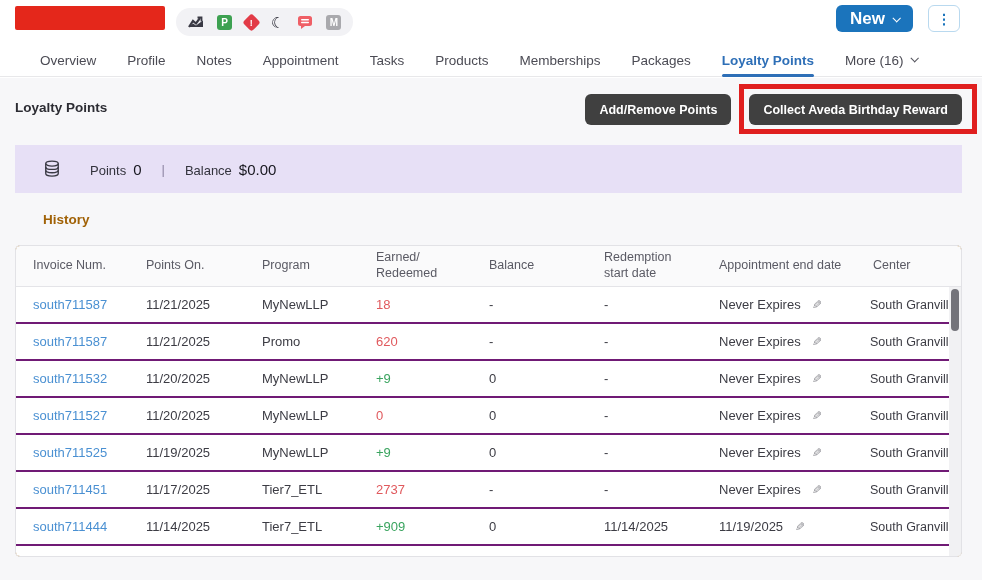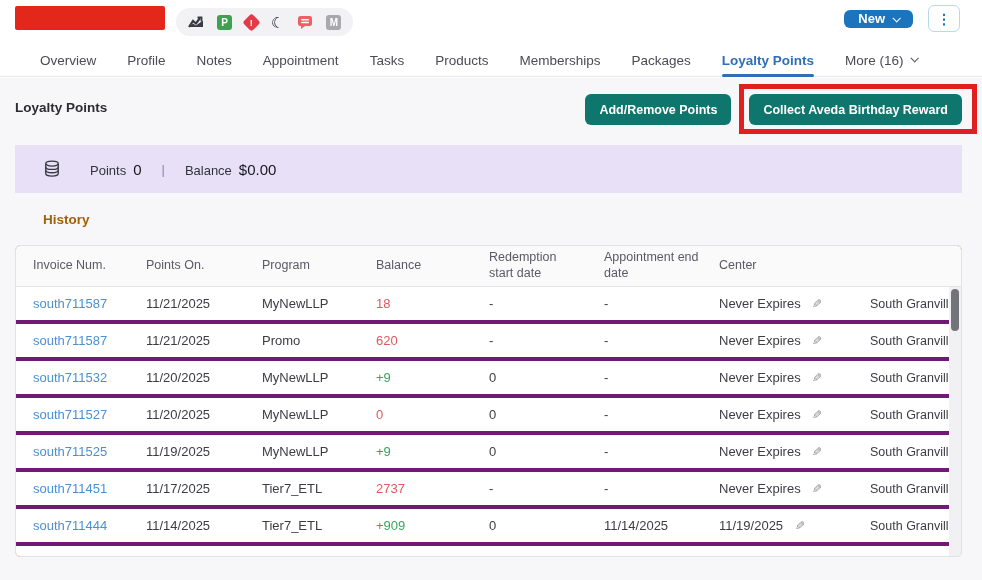--- a/index.html
+++ b/index.html
@@ -10,55 +10,55 @@
   .topbar { position:absolute; top:0; left:0; width:982px; height:44px; background:#fff; }
   .redacted { position:absolute; left:15px; top:6px; width:150px; height:24px; background:#e4271b; border-radius:2px; }
   .icon-pill { position:absolute; left:176px; top:8px; height:28px; padding:0 12px; background:#f2f2f5; border-radius:14px; display:flex; align-items:center; gap:13px; }
   .mini-badge { width:15px; height:15px; border-radius:3px; color:#fff; font-size:10px; font-weight:700; display:flex; align-items:center; justify-content:center; }
   .badge-green { background:#3da151; }
   .badge-gray  { background:#a9a9ad; }
   .diamond { width:13px; height:13px; background:#e23b47; transform:rotate(45deg); border-radius:3px; display:flex; align-items:center; justify-content:center; }
   .diamond span { transform:rotate(-45deg); color:#fff; font-size:9px; font-weight:700; }
   .moon { color:#23232e; font-size:15px; line-height:1; }
   .topbar-right { position:absolute; right:22px; top:5px; display:flex; gap:15px; align-items:center; }
-  .btn-new { background:#1b74bc; color:#fff; border:none; border-radius:6px; height:18px; padding:0 14px; font-size:13px; font-weight:700; display:flex; align-items:center; gap:8px; cursor:pointer; font-family:inherit; }
+  .btn-new { background:#1b74bc; color:#fff; border:none; border-radius:6px; height:27px; padding:0 14px; font-size:17px; font-weight:700; display:flex; align-items:center; gap:8px; cursor:pointer; font-family:inherit; }
   .chev { width:6px; height:6px; border-right:1.7px solid currentColor; border-bottom:1.7px solid currentColor; transform:rotate(45deg) translateY(-1px); display:inline-block; }
   .btn-kebab { width:32px; height:27px; background:#fff; border:1px solid #b9d9ef; border-radius:6px; color:#1b74bc; font-size:14px; font-weight:700; display:flex; align-items:center; justify-content:center; cursor:pointer; }
 
   
   .tabbar { position:absolute; top:44px; left:0; width:982px; height:33px; background:#fff; border-bottom:1px solid #e8e8ea; display:flex; align-items:center; gap:31px; padding:0 40px; }
   .tab { font-size:13.5px; color:#4b4b54; cursor:pointer; position:relative; height:33px; display:flex; align-items:center; gap:7px; white-space:nowrap; }
   .tab.active { color:#2e6fb7; font-weight:700; }
   .tab.active::after { content:""; position:absolute; left:0; right:0; bottom:0; height:2.5px; background:#2e6fb7; border-radius:2px; }
   .tab .chev { color:#55555e; margin-top:-2px; }
 
   
   .content { position:absolute; top:78px; left:0; width:982px; height:502px; background:#f7f7f9; }
   .section-head { position:absolute; top:11px; left:15px; right:15px; height:36px; }
   .section-title { position:absolute; left:0; top:11px; font-size:13.5px; font-weight:700; color:#2c2c33; }
   .head-buttons { position:absolute; right:5px; top:5px; display:flex; gap:18px; align-items:center; }
-  .btn-blue { background:#0f766e; color:#fff; border:none; border-radius:6px; height:31px; padding:0 14px; font-size:12.5px; font-weight:700; cursor:pointer; font-family:inherit; white-space:nowrap; }
+  .btn-blue { background:#404040; color:#fff; border:none; border-radius:6px; height:31px; padding:0 14px; font-size:12.5px; font-weight:700; cursor:pointer; font-family:inherit; white-space:nowrap; }
   .collect-wrap { position:relative; }
   .annotation-box { position:absolute; left:-10px; top:-10px; right:-15px; bottom:-9px; border:5px solid #e01f1f; pointer-events:none; }
 
   .banner { position:absolute; top:67px; left:15px; width:947px; height:48px; background:#e7e0f6; border-radius:0; display:flex; align-items:center; padding:0 27px; gap:28px; }
   .banner .stat { display:flex; align-items:baseline; gap:7px; }
   .banner .lbl { font-size:13px; color:#33333d; }
   .banner .val { font-size:15px; color:#17171f; }
   .banner .sep { color:#8d86a3; font-size:13px; margin:0 -8px; }
 
   .history-title { position:absolute; top:134px; left:15px; font-size:13.5px; font-weight:700; color:#a16207;margin-left:28px; }
 
   
   .table-card { position:absolute; top:167px; left:15px; width:947px; height:312px; background:#a16207; border:1px solid #e2e2e6; border-radius:5px; overflow:hidden; }
   .grid-row { display:grid; grid-template-columns:113px 116px 114px 113px 115px 115px 154px 1fr; align-items:center; }
   .thead { height:41px; background:#fafafb; border-bottom:1px solid #e4e4e8; }
   .th { font-size:12.5px; color:#5a5a64; padding-left:17px; white-space:pre-line; line-height:1.25; }
   .rows-area { position:relative; }
-  .tr { height:37px; border-bottom:4px solid #701a75; background:#fff; }
+  .tr { height:37px; border-bottom:2px solid #701a75; background:#fff; }
   .td { font-size:13px; color:#3c3c44; padding-left:17px; white-space:nowrap; overflow:hidden; }
   .td .link { color:#4a90d2; text-decoration:none; cursor:pointer; }
   .td.neg { color:#e0595d; }
   .td.pos { color:#3aa45f; }
   .td .pencil { color:#8a8a90; font-size:12px; margin-left:8px; cursor:pointer; display:inline-block; transform:scaleX(-1); }
   .td.center-col { font-size:12.5px; padding-left:14px; padding-right:13px; }
 
   .vtrack { position:absolute; top:41px; right:0; bottom:0; width:12px; background:#f1f1f3; }
   .vthumb { position:absolute; top:2px; left:2px; width:8px; height:42px; background:#73737a; border-radius:4px; cursor:pointer; }
 
@@ -153,20 +153,22 @@
     </span>
   </div>
 
   <div class="history-title">History</div>
 
   <div class="table-card">
     <div class="grid-row thead">
       <div class="th">Invoice Num.</div>
       <div class="th">Points On.</div>
       <div class="th">Program</div>
+      <div class="th">Earned/
+Redeemed</div>
       <div class="th">Balance</div>
       <div class="th">Redemption
 start date</div>
       <div class="th">Appointment end date</div>
       <div class="th">Center</div>
     </div>
     <div class="rows-area">
         <div class="grid-row tr">
           <div class="td"><a class="link">south711587</a></div>
           <div class="td">11/21/2025</div>

